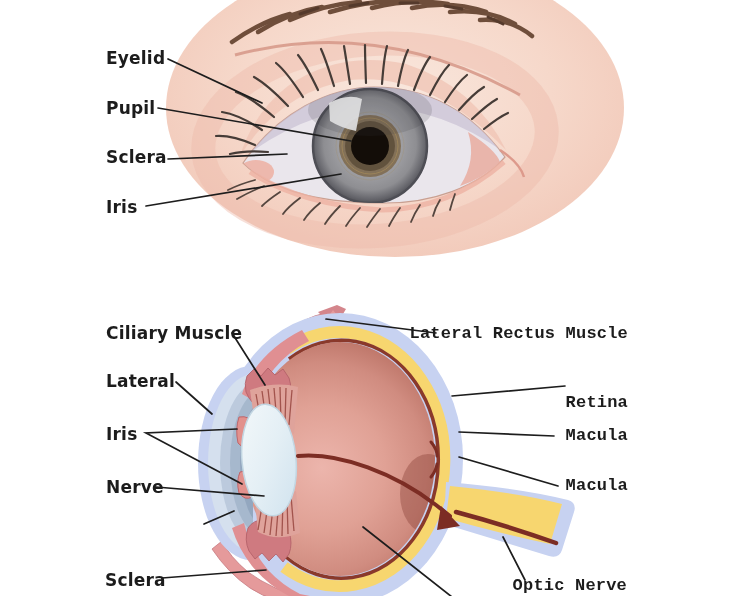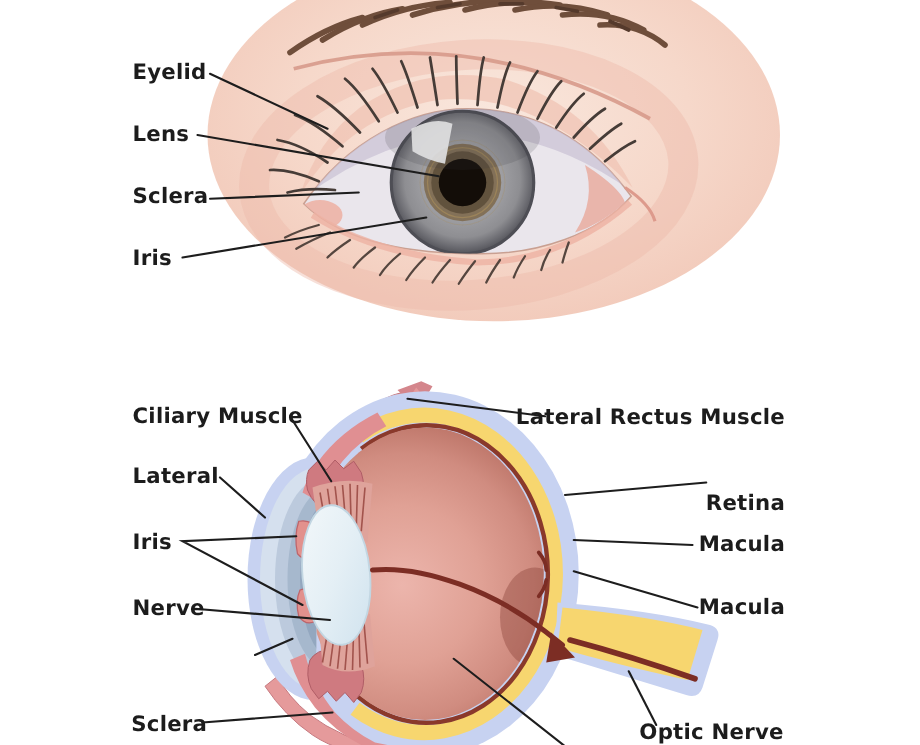--- a/index.html
+++ b/index.html
@@ -1,21 +1,21 @@
 <!DOCTYPE html>
 <html><head>
 <meta charset="utf-8">
 <style>
   html,body{margin:0;padding:0;background:#fff;}
   .stage{position:relative;width:736px;height:596px;background:#fff;overflow:hidden;
          font-family:"DejaVu Sans","Liberation Sans",sans-serif;}
   .stage svg{position:absolute;left:0;top:0;}
   .lbl{position:absolute;font-weight:700;font-size:17px;line-height:20px;color:#1c1c1c;
        white-space:nowrap;transform:translateY(-50%);letter-spacing:.2px;}
-  .lbl.r{text-align:center;}
+  .lbl.r{text-align:center;font-family:Liberation Mono, monospace;}
 </style>
 </head>
 <body>
 
 <div class="stage">
 
 <svg width="736" height="596" viewBox="0 0 736 596">
   <defs>
     <radialGradient id="skinGrad" cx="50%" cy="45%" r="62%">
       <stop offset="0" stop-color="#f9e7dd"></stop>
@@ -215,21 +215,21 @@
     <line x1="436" y1="333" x2="326" y2="319"></line>
     <line x1="565" y1="386" x2="452" y2="396"></line>
     <line x1="554" y1="436" x2="459" y2="432"></line>
     <line x1="558" y1="486" x2="459" y2="457"></line>
     <line x1="525" y1="580" x2="503" y2="537"></line>
     <line x1="363" y1="527" x2="452" y2="597"></line>
   </g>
 </svg>
 
 <div class="lbl" style="left:106px;top:58px">Eyelid</div>
-<div class="lbl" style="left:106px;top:108px">Lens</div>
+<div class="lbl" style="left:106px;top:108px">Pupil</div>
 <div class="lbl" style="left:106px;top:157px">Sclera</div>
 <div class="lbl" style="left:106px;top:207px">Iris</div>
 
 <div class="lbl" style="left:106px;top:333px">Ciliary Muscle</div>
 <div class="lbl" style="left:106px;top:381px">Lateral</div>
 <div class="lbl" style="left:106px;top:434px">Iris</div>
 <div class="lbl" style="left:106px;top:487px">Nerve</div>
 <div class="lbl" style="left:105px;top:580px">Sclera</div>
 
 <div class="lbl r" style="right:108px;top:334px">Lateral Rectus Muscle</div>

